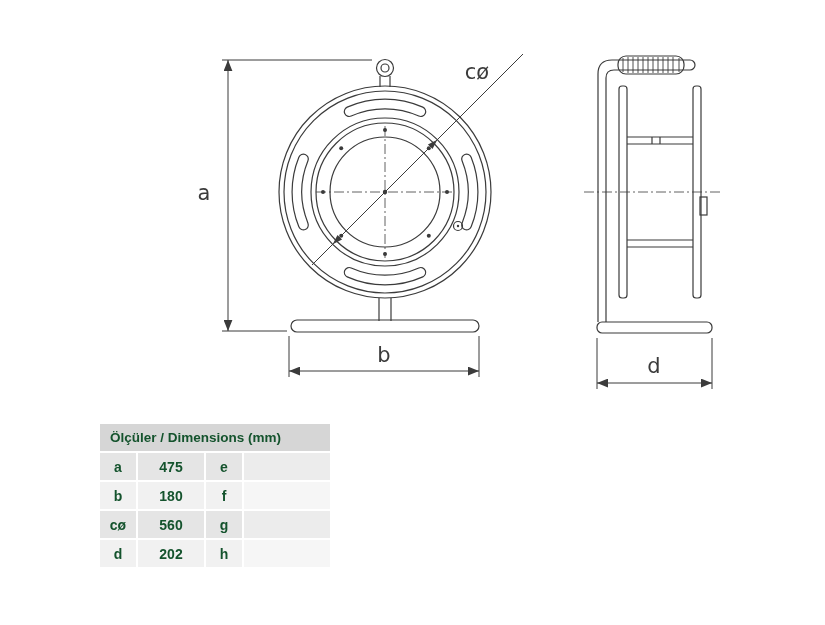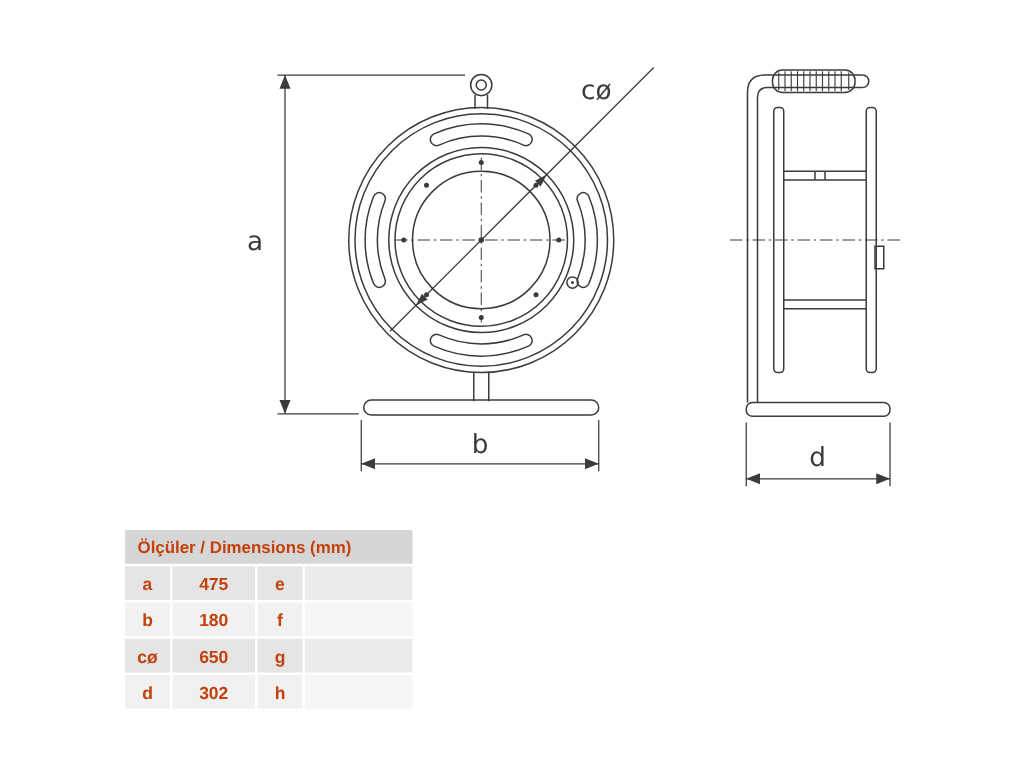--- a/index.html
+++ b/index.html
@@ -12,21 +12,21 @@
   }
   .drawing{position:absolute;left:0;top:0;}
   svg text{
     font-family:"DejaVu Sans","Liberation Sans",sans-serif;
     fill:#3b3b3b;
   }
   .dim-label{font-size:21px;}
   
   .dim-table{
     position:absolute;left:100px;top:424px;width:230px;
-    font-size:14px;color:#c2410c;
+    font-size:14px;color:#14532d;
   }
   .dim-table-header{
     background:#d6d6d6;height:27px;line-height:27px;
     padding-left:10px;font-weight:bold;font-size:13.5px;
   }
   .dim-row{
     display:grid;
     grid-template-columns:36px 66px 36px 86px;
     column-gap:2px;margin-top:2px;height:27px;
   }
@@ -198,26 +198,26 @@
 
     <div class="dim-row even">
       <div class="dim-cell key">b</div>
       <div class="dim-cell val">180</div>
       <div class="dim-cell key">f</div>
       <div class="dim-cell val2"></div>
     </div>
 
     <div class="dim-row odd">
       <div class="dim-cell key">cø</div>
-      <div class="dim-cell val">650</div>
+      <div class="dim-cell val">560</div>
       <div class="dim-cell key">g</div>
       <div class="dim-cell val2"></div>
     </div>
 
     <div class="dim-row even">
       <div class="dim-cell key">d</div>
-      <div class="dim-cell val">302</div>
+      <div class="dim-cell val">202</div>
       <div class="dim-cell key">h</div>
       <div class="dim-cell val2"></div>
     </div>
   </div>
 
 </div>
 
 </body></html>

